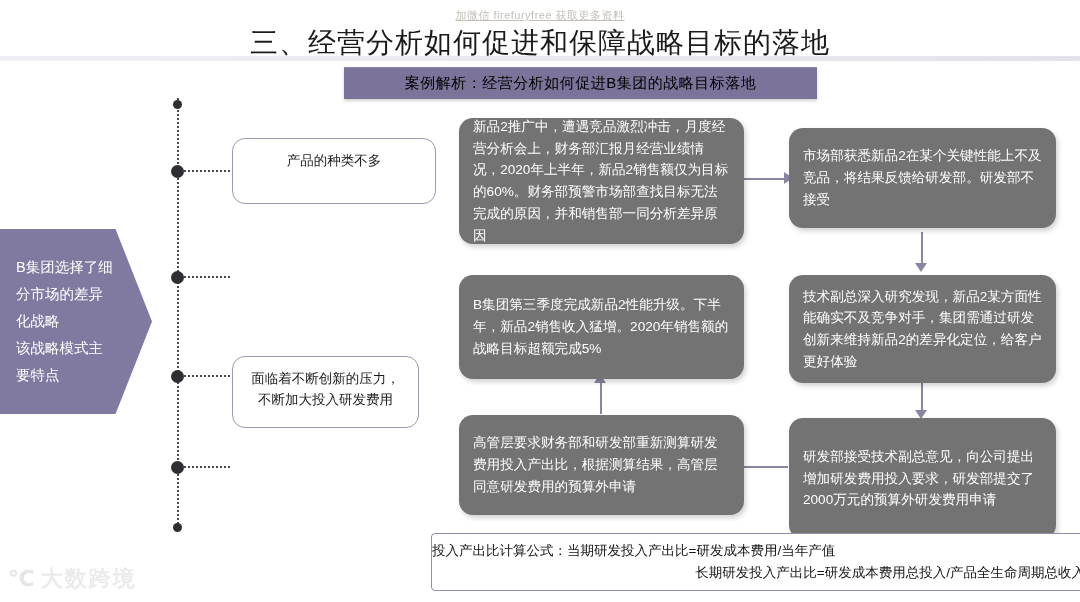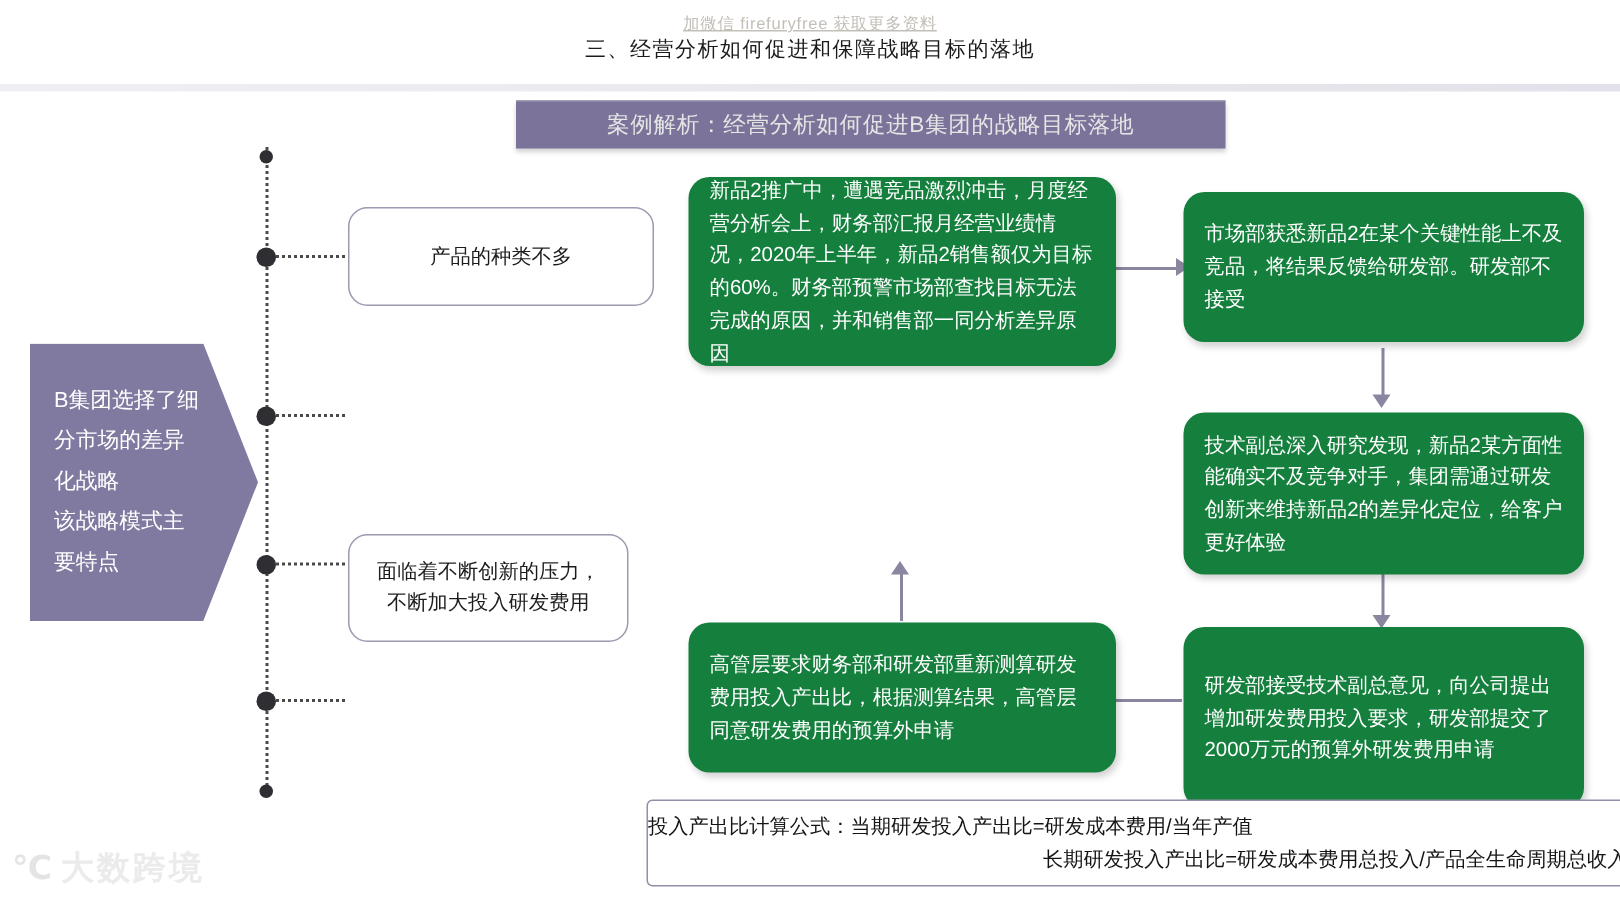--- a/index.html
+++ b/index.html
@@ -40,44 +40,44 @@
     letter-spacing: -2px;
   }
   .wm-logo .name {
     font-size: 22px; color: #e9e9e9; font-weight: 700; letter-spacing: 2px;
   }
 
   
   .page-title {
     position: absolute; left: 0; top: 24px; width: 1080px;
     text-align: center;
-    font-size: 14px; color: #1b1b1b; font-weight: 400;
+    font-size: 28px; color: #1b1b1b; font-weight: 400;
     letter-spacing: 1px;
   }
   .title-rule {
     position: absolute; left: 0; top: 56px; width: 1080px; height: 5px;
     background: linear-gradient(to right,#efeff3,#e3e2ea);
   }
 
   
   .banner {
     position: absolute; left: 344px; top: 67px;
     width: 473px; height: 32px;
     background: #7b7399;
     border-top: 1px solid #8d86a7;
     display: flex; align-items: center; justify-content: center;
     box-shadow: 0 2px 3px rgba(0,0,0,.18);
   }
   .banner span {
-    color: #e5e5e5; font-size: 15px; letter-spacing: .5px;
+    color: #000000; font-size: 15px; letter-spacing: .5px;
   }
 
   
   .chevron {
-    position: absolute; left: 20px; top: 229px;
+    position: absolute; left: 0; top: 229px;
     width: 152px; height: 185px;
     background: #817aa0;
     clip-path: polygon(0 0, 76% 0, 100% 50%, 76% 100%, 0 100%);
     display: flex; align-items: center;
     padding-left: 16px;
   }
   .chevron p {
     color: #ffffff; font-size: 14.5px; line-height: 1.85;
     width: 100px;
   }
@@ -100,32 +100,32 @@
     background-image: linear-gradient(to right,#4a4a4a 50%, transparent 0);
     background-size: 4px 2px;
   }
 
   
   .wbox {
     position: absolute;
     background: #ffffff;
     border: 1.3px solid #9a9ab0;
     border-radius: 13px;
-    display: flex; align-items: center; justify-content: center;
+    display: flex; align-items: flex-start; justify-content: center;
     padding: 12px 12px;
   }
   .wbox p {
     color: #1c1c1c; font-size: 13.5px; line-height: 1.55;
     text-align: center;
   }
 
   
   .pbox {
     position: absolute;
-    background: #15803d;
+    background: #737373;
     border-radius: 14px;
     display: flex; align-items: center;
     padding: 10px 14px;
     box-shadow: 2px 3px 5px rgba(0,0,0,.18);
     z-index: 2;
   }
   .pbox p {
     color: #ffffff; font-size: 13.6px; line-height: 1.6;
     text-align: left;
   }
@@ -215,20 +215,23 @@
   <div class="arrow-d" style="left:915px; top:410px"></div>
 
   <div class="conn conn-h" style="left:744px; top:466px; width:44px"></div>
 
   <div class="conn conn-v" style="left:600px; top:382px; height:32px"></div>
   <div class="arrow-u" style="left:594px; top:374px"></div>
 
   <div class="pbox" style="left:459px; top:118px; width:285px; height:126px">
     <p>新品2推广中，遭遇竞品激烈冲击，月度经营分析会上，财务部汇报月经营业绩情况，2020年上半年，新品2销售额仅为目标的60%。财务部预警市场部查找目标无法完成的原因，并和销售部一同分析差异原因</p>
   </div>
+  <div class="pbox" style="left:459px; top:275px; width:285px; height:104px">
+    <p>B集团第三季度完成新品2性能升级。下半年，新品2销售收入猛增。2020年销售额的战略目标超额完成5%</p>
+  </div>
   <div class="pbox" style="left:459px; top:415px; width:285px; height:100px">
     <p>高管层要求财务部和研发部重新测算研发费用投入产出比，根据测算结果，高管层同意研发费用的预算外申请</p>
   </div>
 
   <div class="pbox" style="left:789px; top:128px; width:267px; height:100px">
     <p>市场部获悉新品2在某个关键性能上不及竞品，将结果反馈给研发部。研发部不接受</p>
   </div>
   <div class="pbox" style="left:789px; top:275px; width:267px; height:108px">
     <p>技术副总深入研究发现，新品2某方面性能确实不及竞争对手，集团需通过研发创新来维持新品2的差异化定位，给客户更好体验</p>
   </div>

